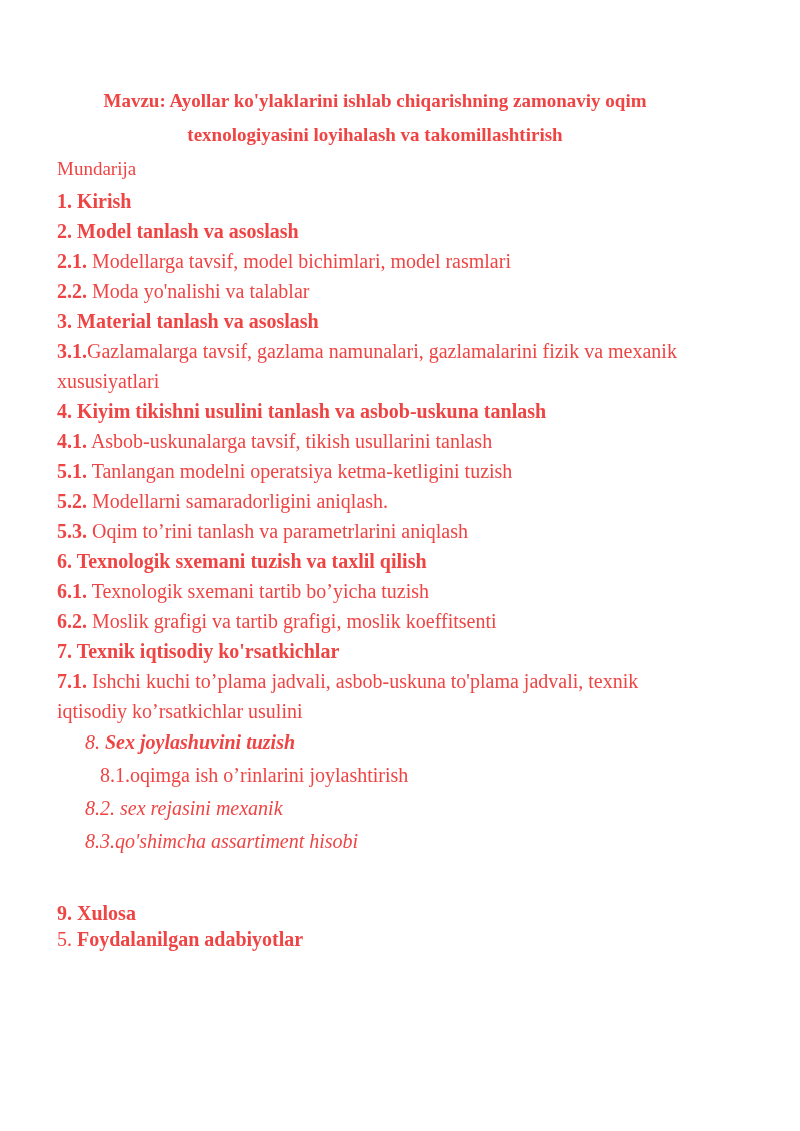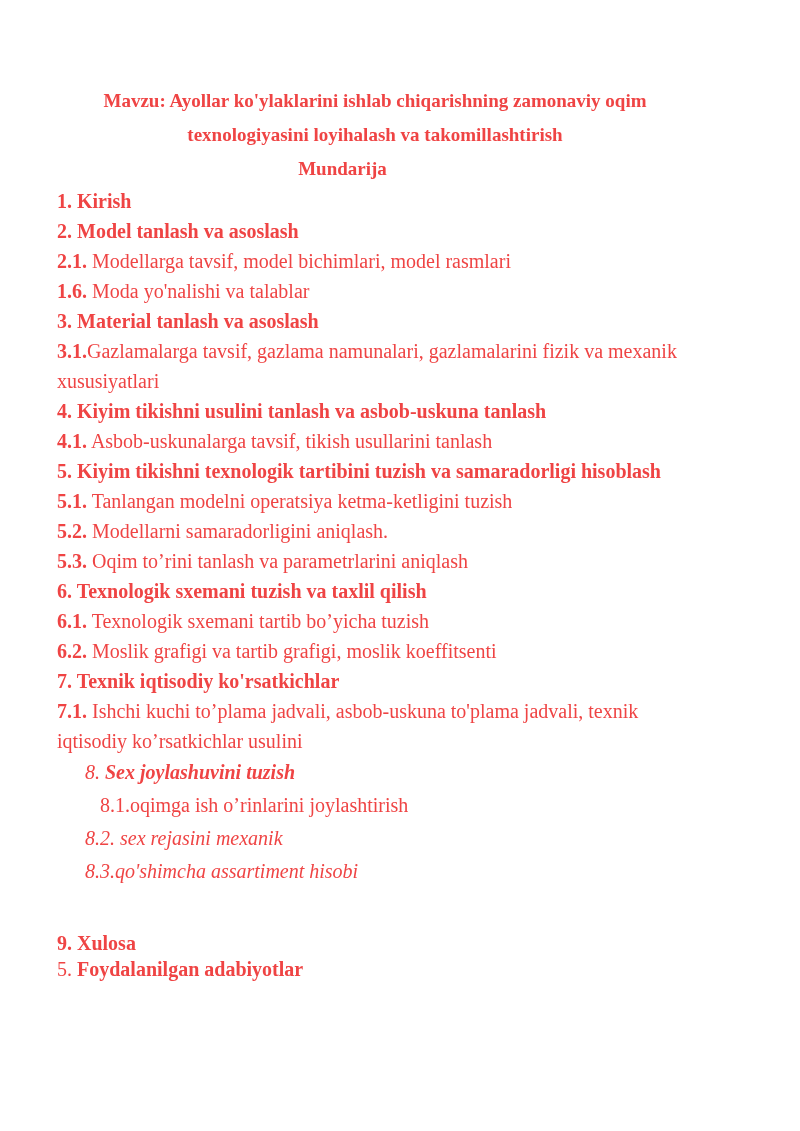--- a/index.html
+++ b/index.html
@@ -21,22 +21,22 @@
   .doc-title {
     font-size: 19px;
     line-height: 34px;
     font-weight: bold;
     text-align: center;
     padding-right: 50px;
   }
   .toc-heading {
     font-size: 19px;
     line-height: 34px;
-    font-weight: bold;
-    text-align: center;
+    font-weight: normal;
+    text-align: left;
     padding-right: 115px;
   }
   .toc {
     font-size: 20px;
     line-height: 30px;
   }
   .toc p {
     margin: 0;
     white-space: pre-line; 
   }
@@ -56,27 +56,26 @@
     <div>Mavzu: Ayollar ko'ylaklarini ishlab chiqarishning zamonaviy oqim</div>
     <div>texnologiyasini loyihalash va takomillashtirish</div>
   </div>
 
   <div class="toc-heading">Mundarija</div>
 
   <div class="toc">
     <p class="toc-line"><span class="b">1.</span><span class="b"> Kirish</span></p>
     <p class="toc-line"><span class="b">2.</span><span class="b"> Model tanlash va asoslash</span></p>
     <p class="toc-line"><span class="b">2.1.</span><span> Modellarga tavsif, model bichimlari, model rasmlari</span></p>
-    <p class="toc-line"><span class="b">1.6.</span><span> Moda yo'nalishi va talablar</span></p>
+    <p class="toc-line"><span class="b">2.2.</span><span> Moda yo'nalishi va talablar</span></p>
     <p class="toc-line"><span class="b">3.</span><span class="b"> Material tanlash va asoslash</span></p>
     <p class="toc-line"><span class="b">3.1.</span><span>Gazlamalarga tavsif, gazlama namunalari, gazlamalarini fizik va mexanik
 xususiyatlari</span></p>
     <p class="toc-line"><span class="b">4.</span><span class="b"> Kiyim tikishni usulini tanlash va asbob-uskuna tanlash</span></p>
     <p class="toc-line"><span class="b">4.1.</span><span> Asbob-uskunalarga tavsif, tikish usullarini tanlash</span></p>
-    <p class="toc-line"><span class="b">5.</span><span class="b"> Kiyim tikishni texnologik tartibini tuzish va samaradorligi hisoblash</span></p>
     <p class="toc-line"><span class="b">5.1.</span><span> Tanlangan modelni operatsiya ketma-ketligini tuzish</span></p>
     <p class="toc-line"><span class="b">5.2.</span><span> Modellarni samaradorligini aniqlash.</span></p>
     <p class="toc-line"><span class="b">5.3.</span><span> Oqim to’rini tanlash va parametrlarini aniqlash</span></p>
     <p class="toc-line"><span class="b">6.</span><span class="b"> Texnologik sxemani tuzish va taxlil qilish</span></p>
     <p class="toc-line"><span class="b">6.1.</span><span> Texnologik sxemani tartib bo’yicha tuzish</span></p>
     <p class="toc-line"><span class="b">6.2.</span><span> Moslik grafigi va tartib grafigi, moslik koeffitsenti</span></p>
     <p class="toc-line"><span class="b">7.</span><span class="b"> Texnik iqtisodiy ko'rsatkichlar</span></p>
     <p class="toc-line"><span class="b">7.1.</span><span> Ishchi kuchi to’plama jadvali, asbob-uskuna to'plama jadvali, texnik
 iqtisodiy ko’rsatkichlar usulini</span></p>
     <p class="toc-line ind1 lh33"><span>8.</span><span class="b"> Sex joylashuvini tuzish</span></p>

